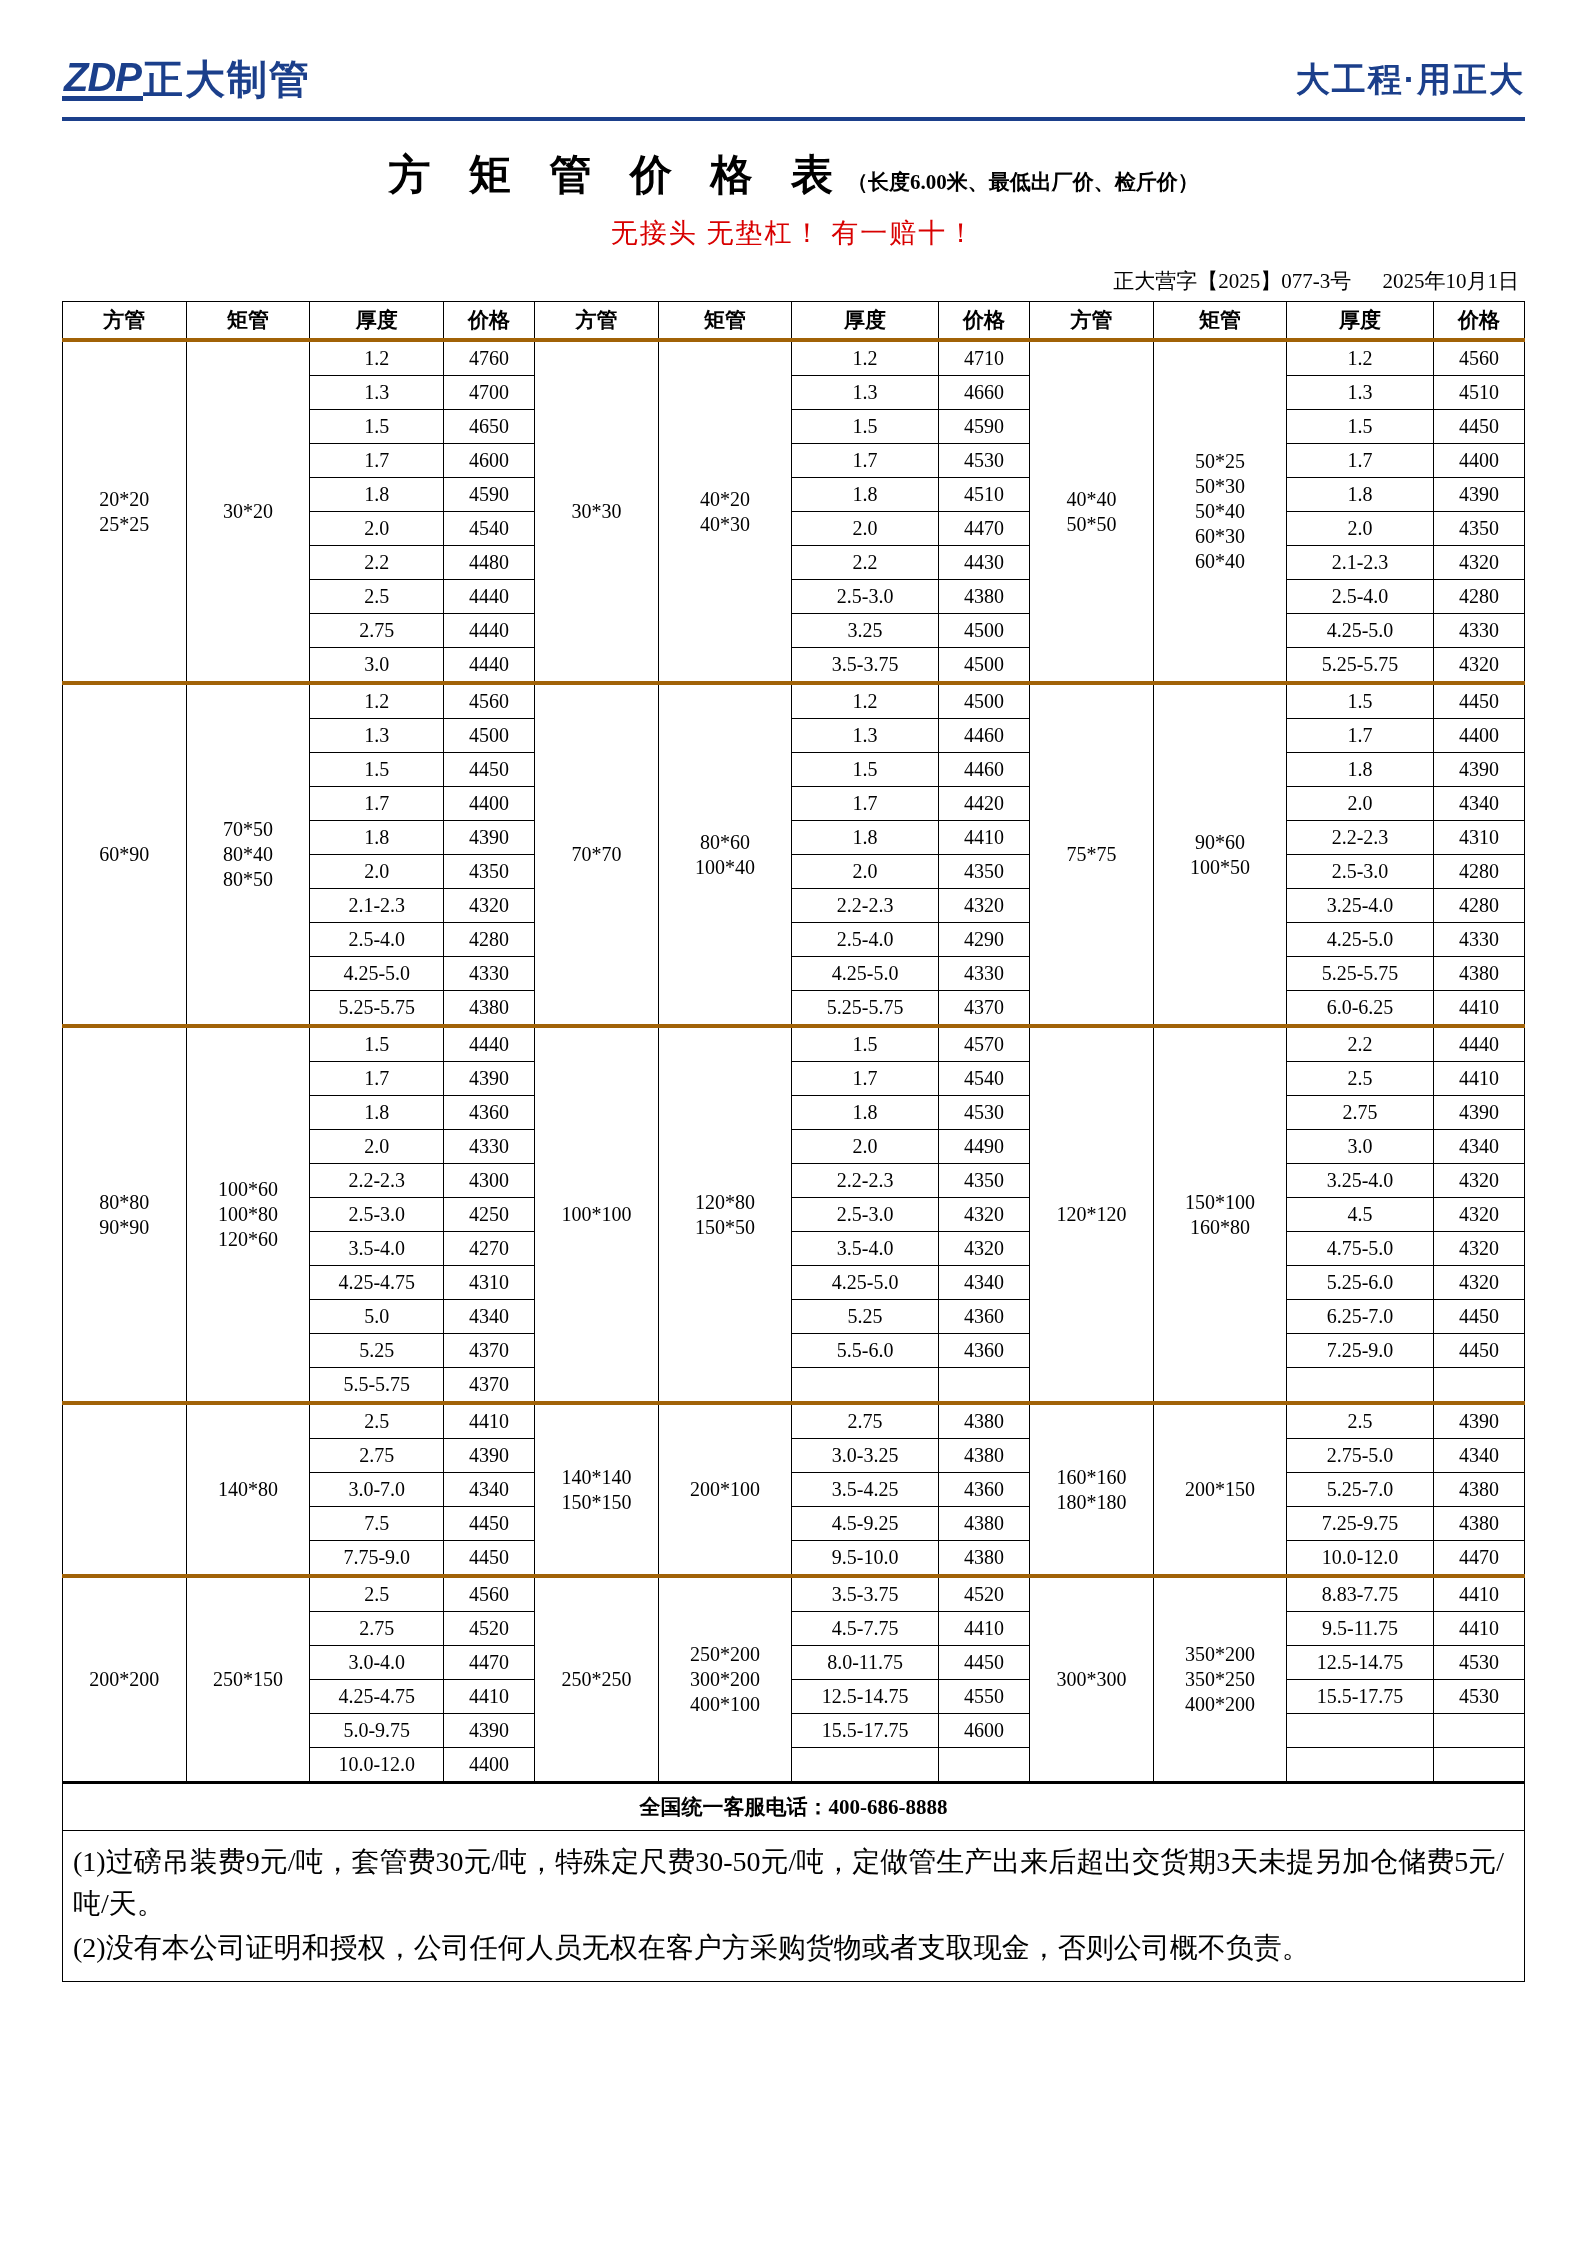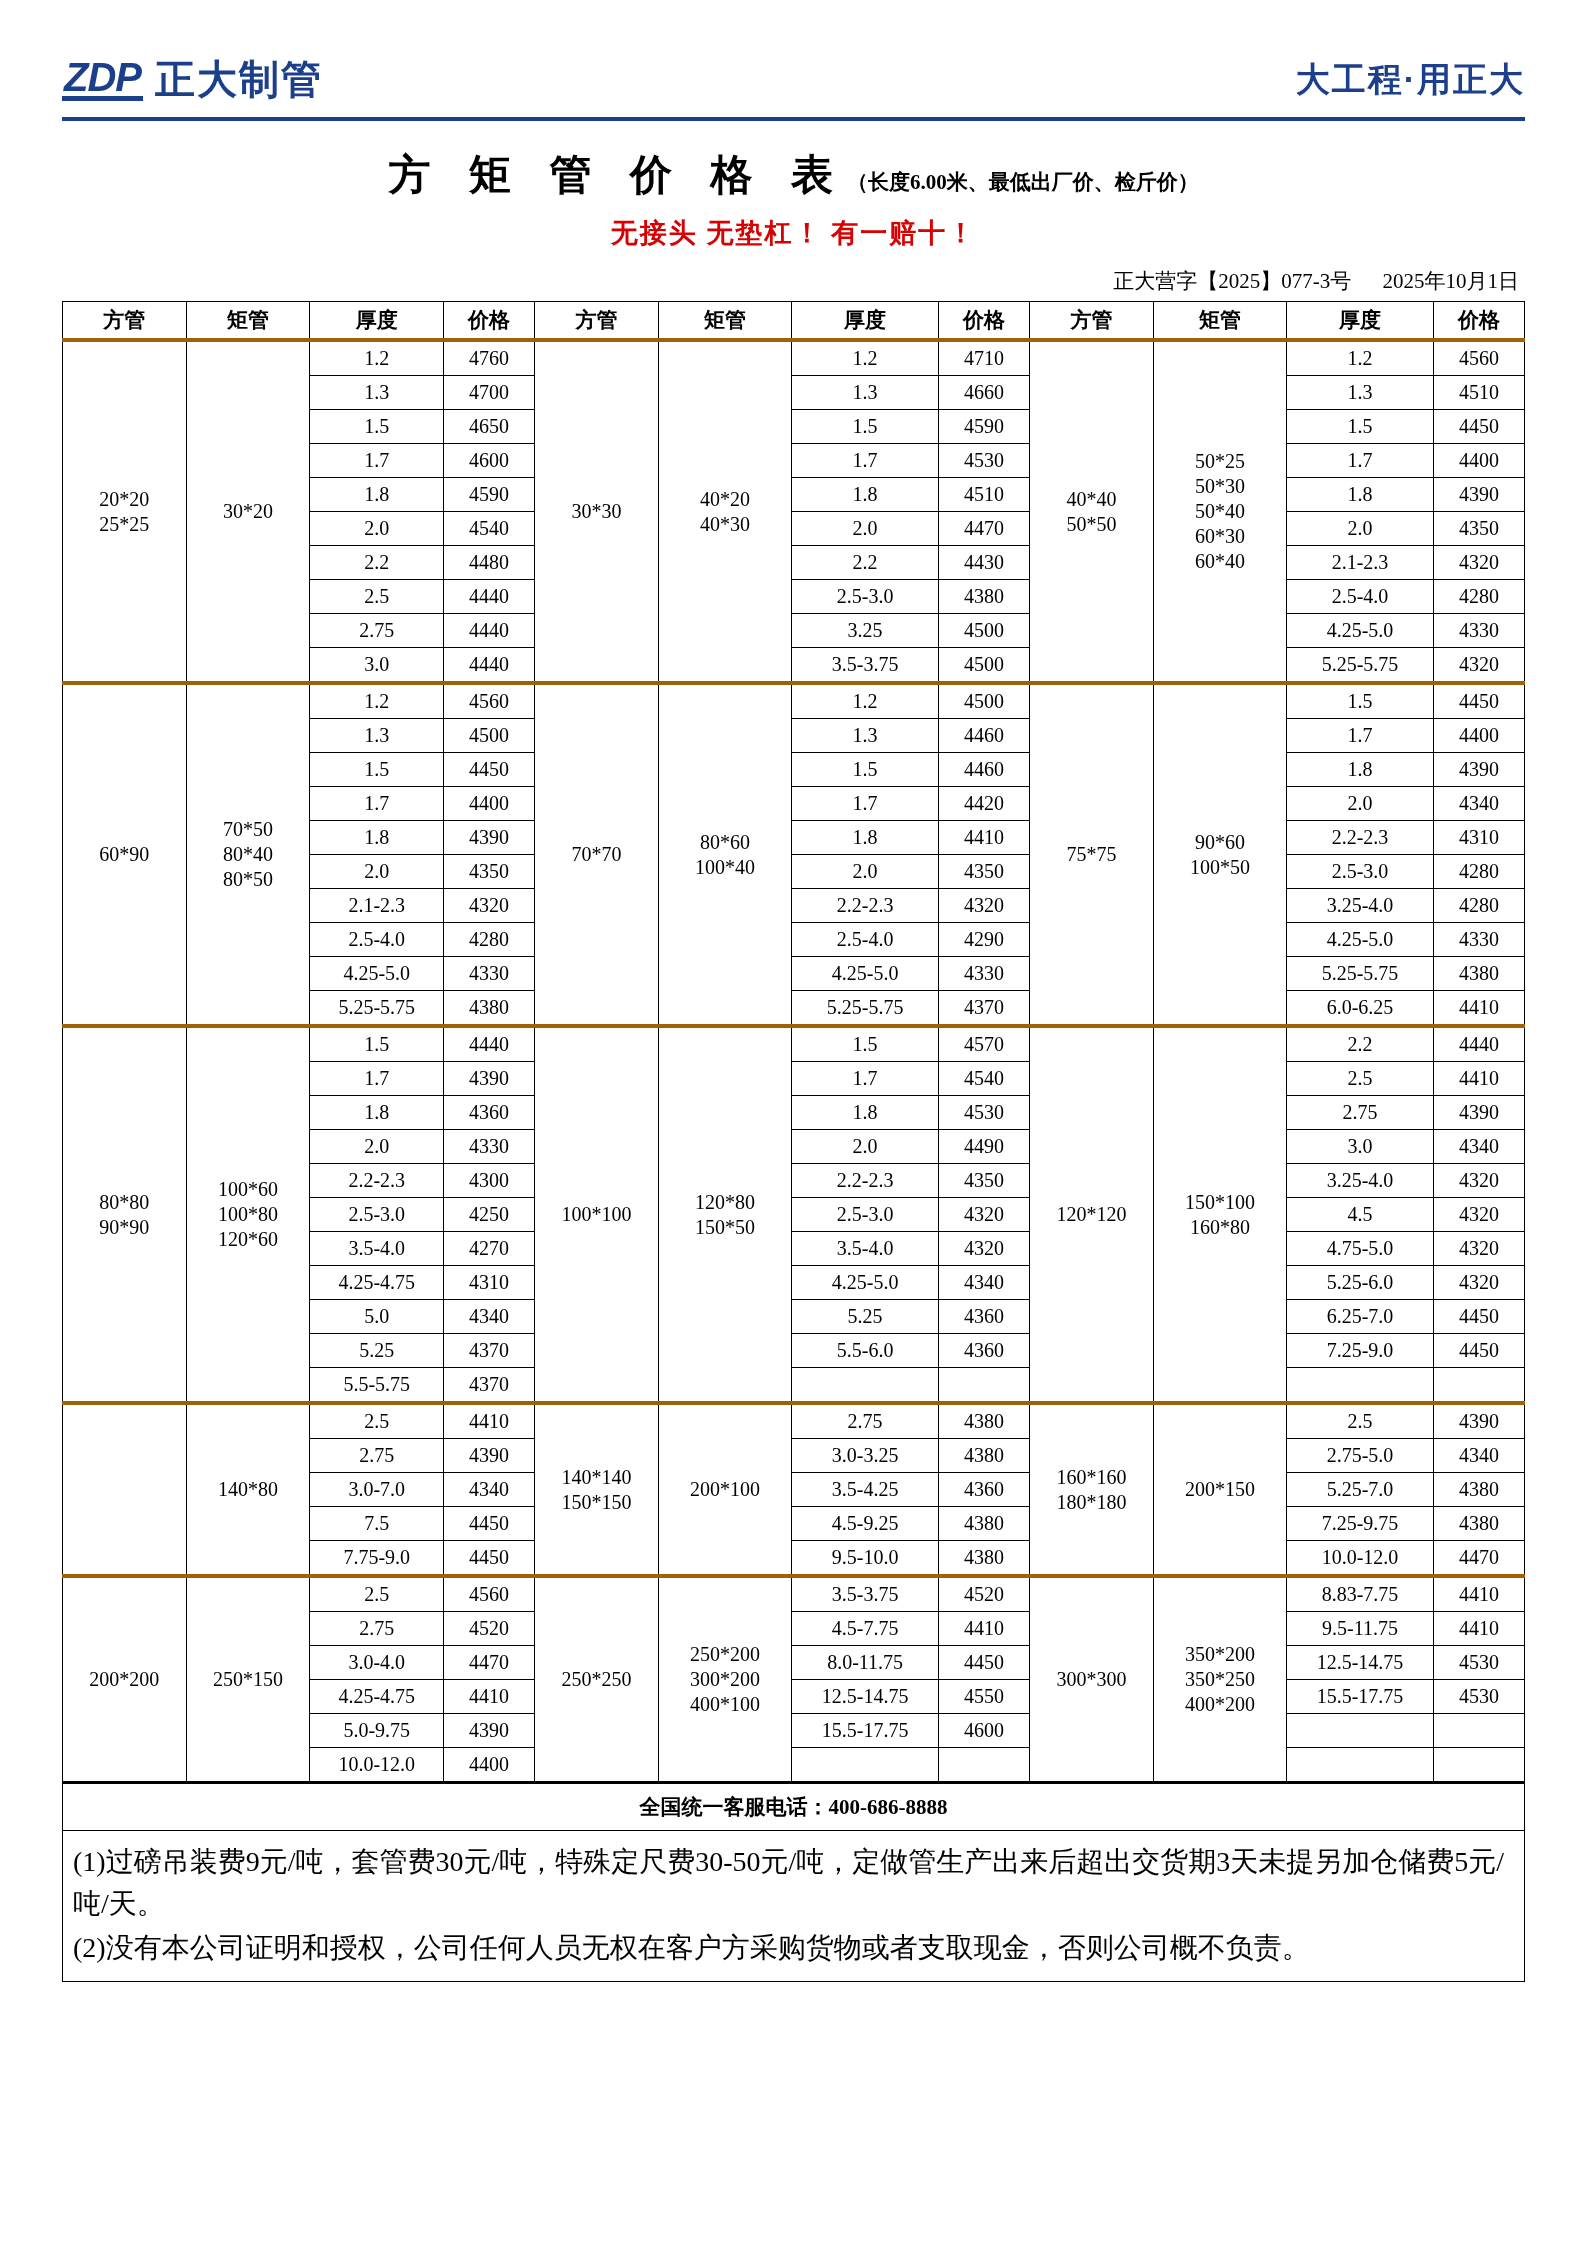--- a/index.html
+++ b/index.html
@@ -25,21 +25,20 @@
   .top-bar {
     display: flex;
     align-items: center;
     justify-content: space-between;
     border-bottom: 4px solid #1b3f8b;
     padding-bottom: 10px;
   }
   .logo-wrap {
     display: flex;
     align-items: center;
-    gap: 12px;
   }
   .logo-mark {
     font-family: "Liberation Sans", sans-serif;
     font-weight: bold;
     font-style: italic;
     font-size: 40px;
     letter-spacing: -1px;
     color: #1b3f8b;
     border-bottom: 5px solid #1b3f8b;
     line-height: 0.95;
@@ -74,21 +73,21 @@
   }
   .title-note {
     font-size: 21px;
     font-weight: bold;
     letter-spacing: 0px;
   }
   .sub-title {
     text-align: center;
     color: #d80000;
     font-size: 27px;
-    font-weight: bold;
+    font-weight: normal;
     margin-top: 12px;
     letter-spacing: 2px;
   }
   .doc-meta {
     text-align: right;
     font-size: 21px;
     margin-top: 16px;
     margin-bottom: 6px;
     padding-right: 6px;
     font-family: Liberation Serif, serif;

